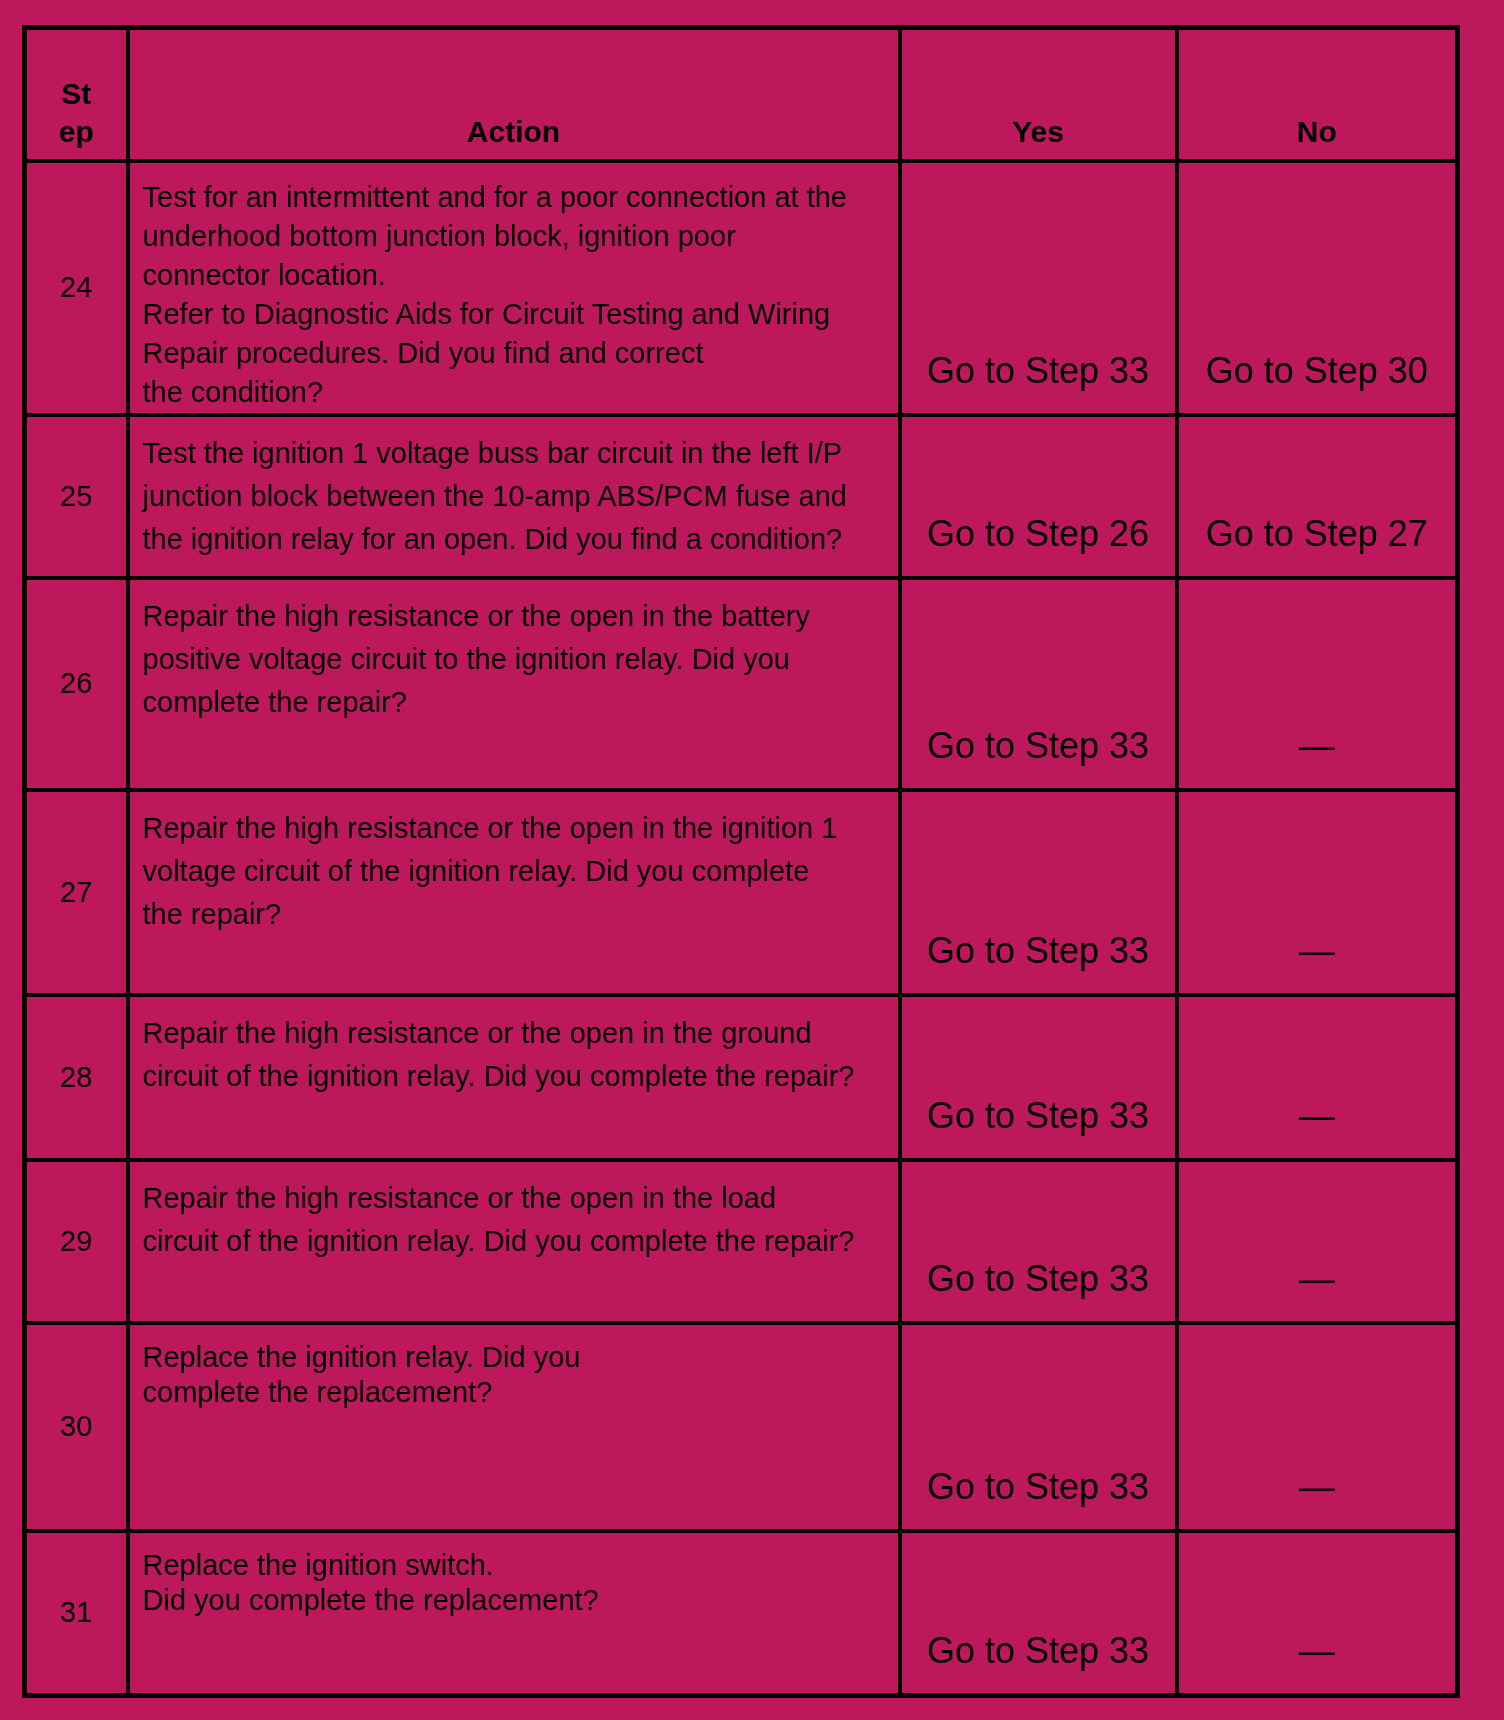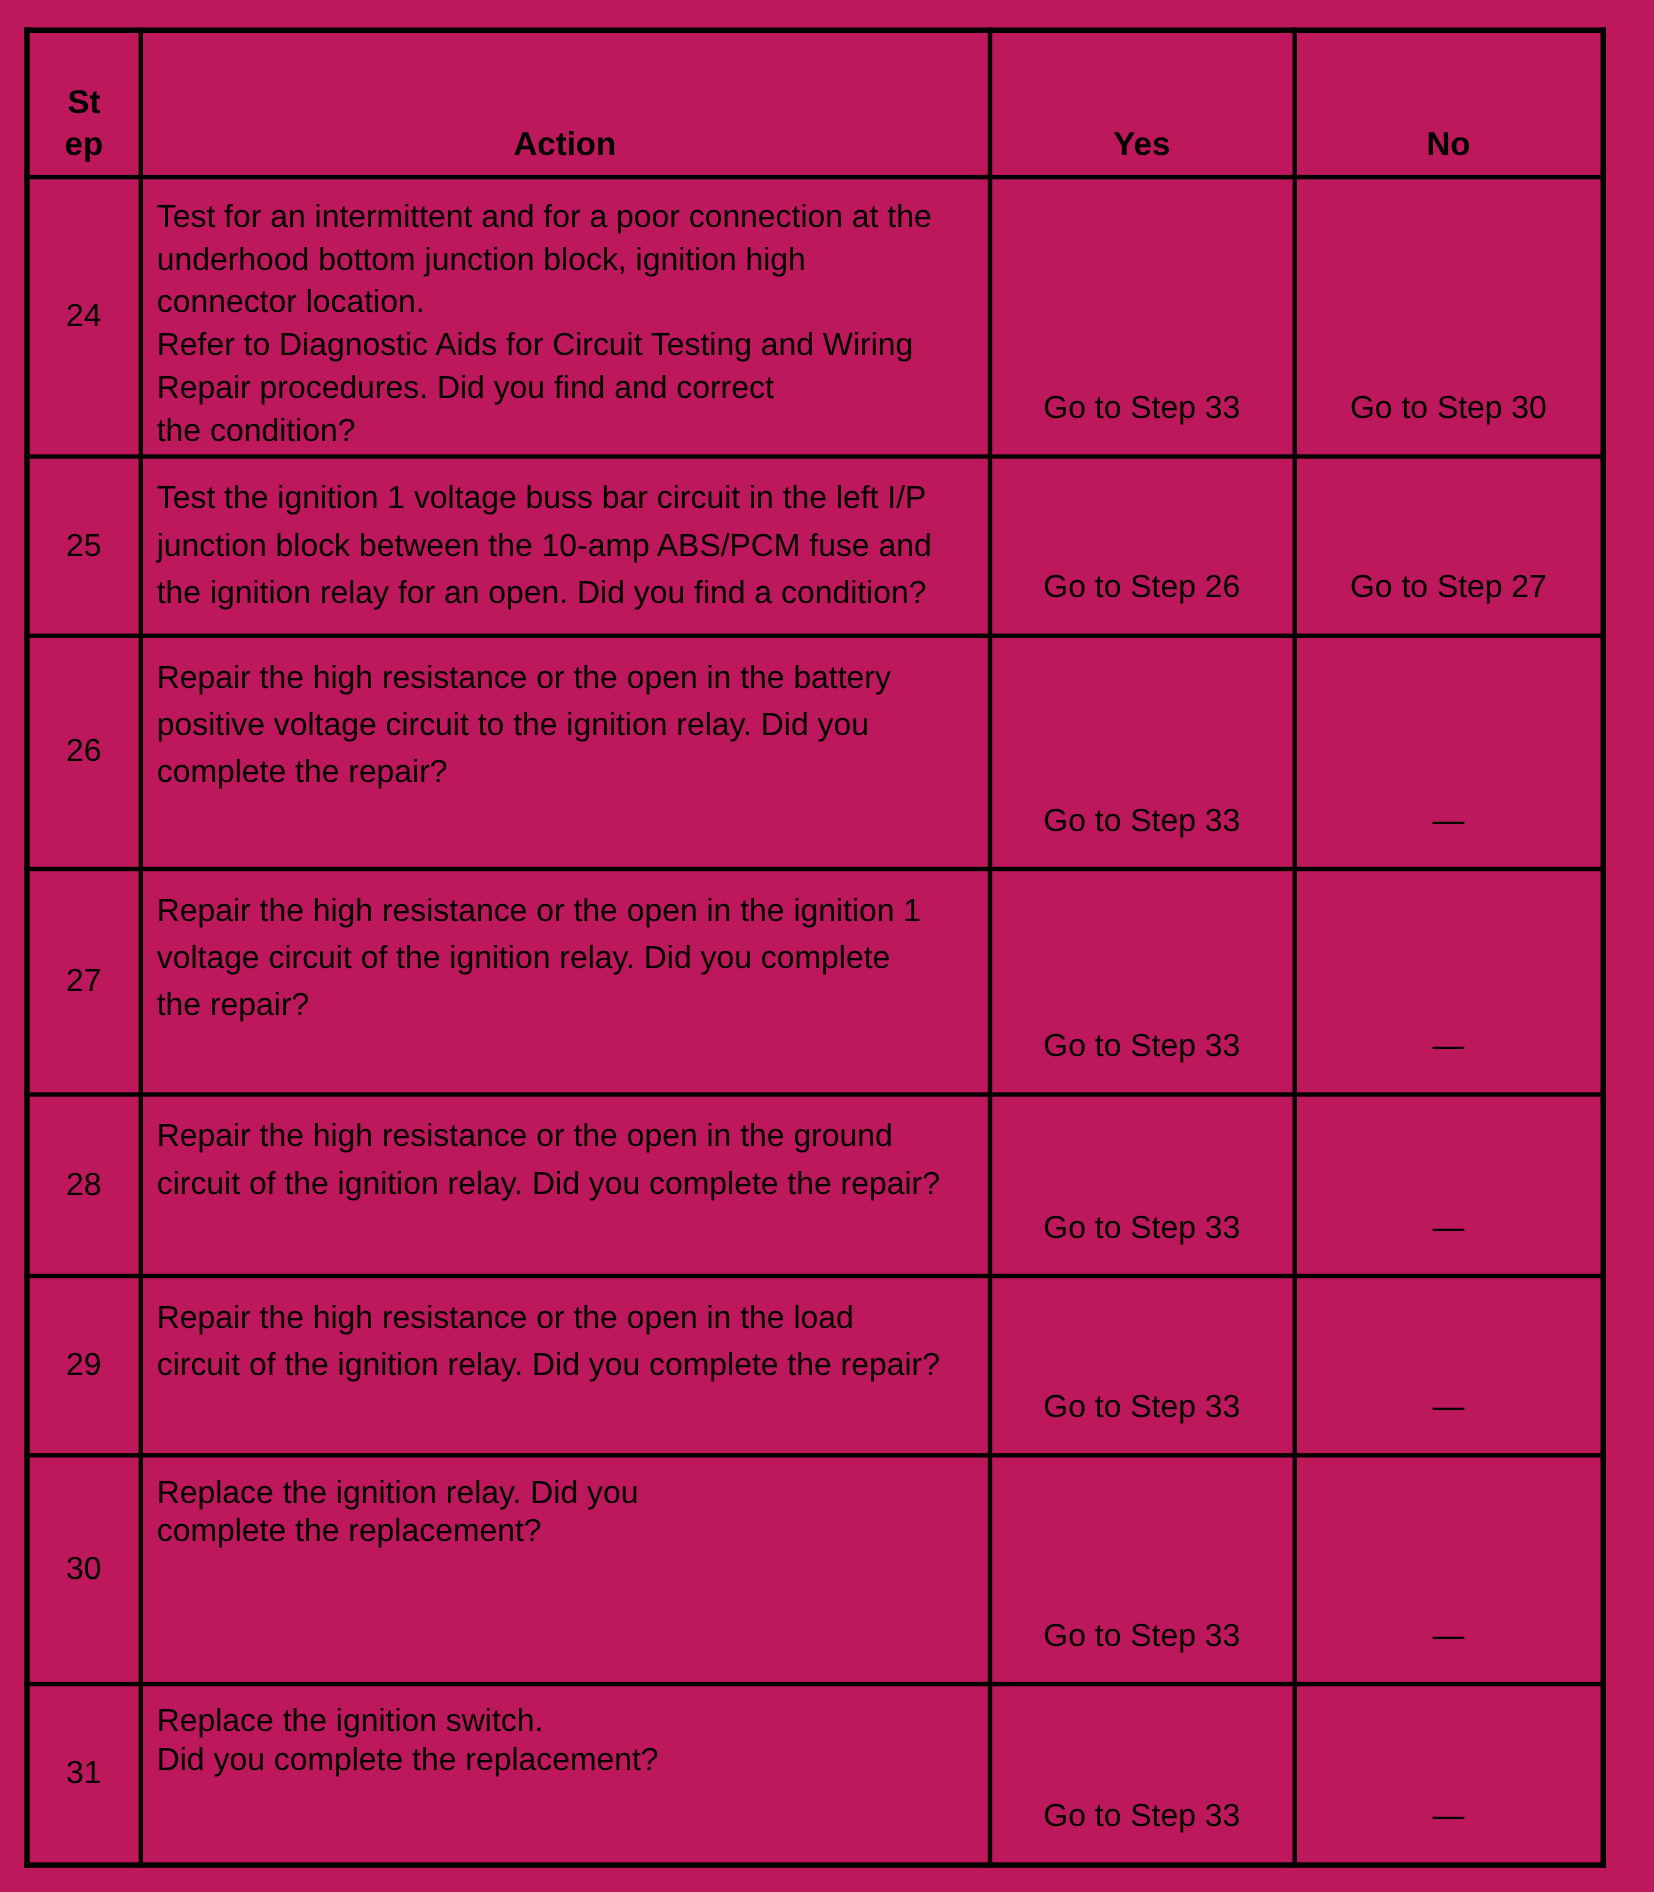--- a/index.html
+++ b/index.html
@@ -54,21 +54,21 @@
     padding: 15px 12px 0 13px;
     font-size: 29px;
   }
   tr.spacing-normal td.action .line { line-height: 43px; }
   tr.spacing-medium td.action .line { line-height: 39px; }
   tr.spacing-tight  td.action .line { line-height: 35px; }
 
   td.yes, td.no {
     vertical-align: bottom;
     text-align: center;
-    font-size: 29px;
+    font-size: 36px;
     line-height: 36px;
     padding: 0 4px 24px 4px;
   }
 </style>
 </head>
 <body>
 
 <div class="page">
   <table class="steps">
     <colgroup>
@@ -86,21 +86,21 @@
         <th>Action</th>
         <th>Yes</th>
         <th>No</th>
       </tr>
     </thead>
     <tbody id="rows">
         <tr class="spacing-medium" style="height: 254px;">
           <td class="step">24</td>
           <td class="action">
             <div class="line">Test for an intermittent and for a poor connection at the</div>
-            <div class="line">underhood bottom junction block, ignition high</div>
+            <div class="line">underhood bottom junction block, ignition poor</div>
             <div class="line">connector location.</div>
             <div class="line">Refer to Diagnostic Aids for Circuit Testing and Wiring</div>
             <div class="line">Repair procedures. Did you find and correct</div>
             <div class="line">the condition?</div>
           </td>
           <td class="yes">Go to Step 33</td>
           <td class="no">Go to Step 30</td>
         </tr>
         <tr class="spacing-normal" style="height: 163px;">
           <td class="step">25</td>

